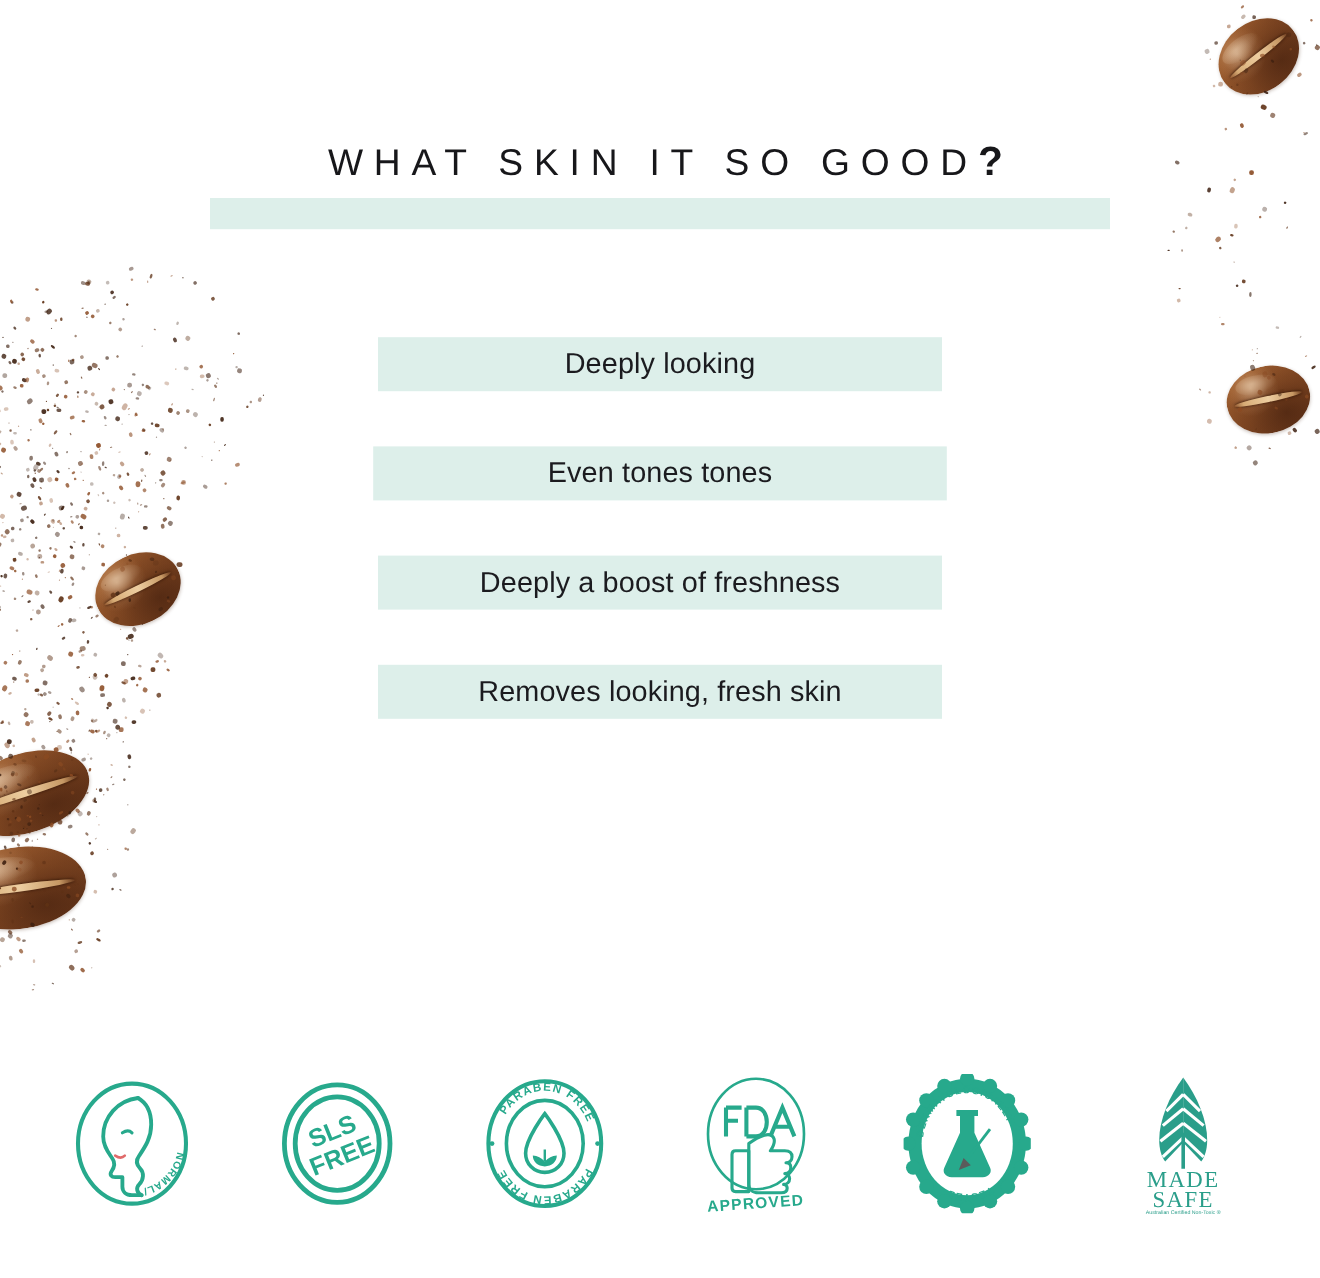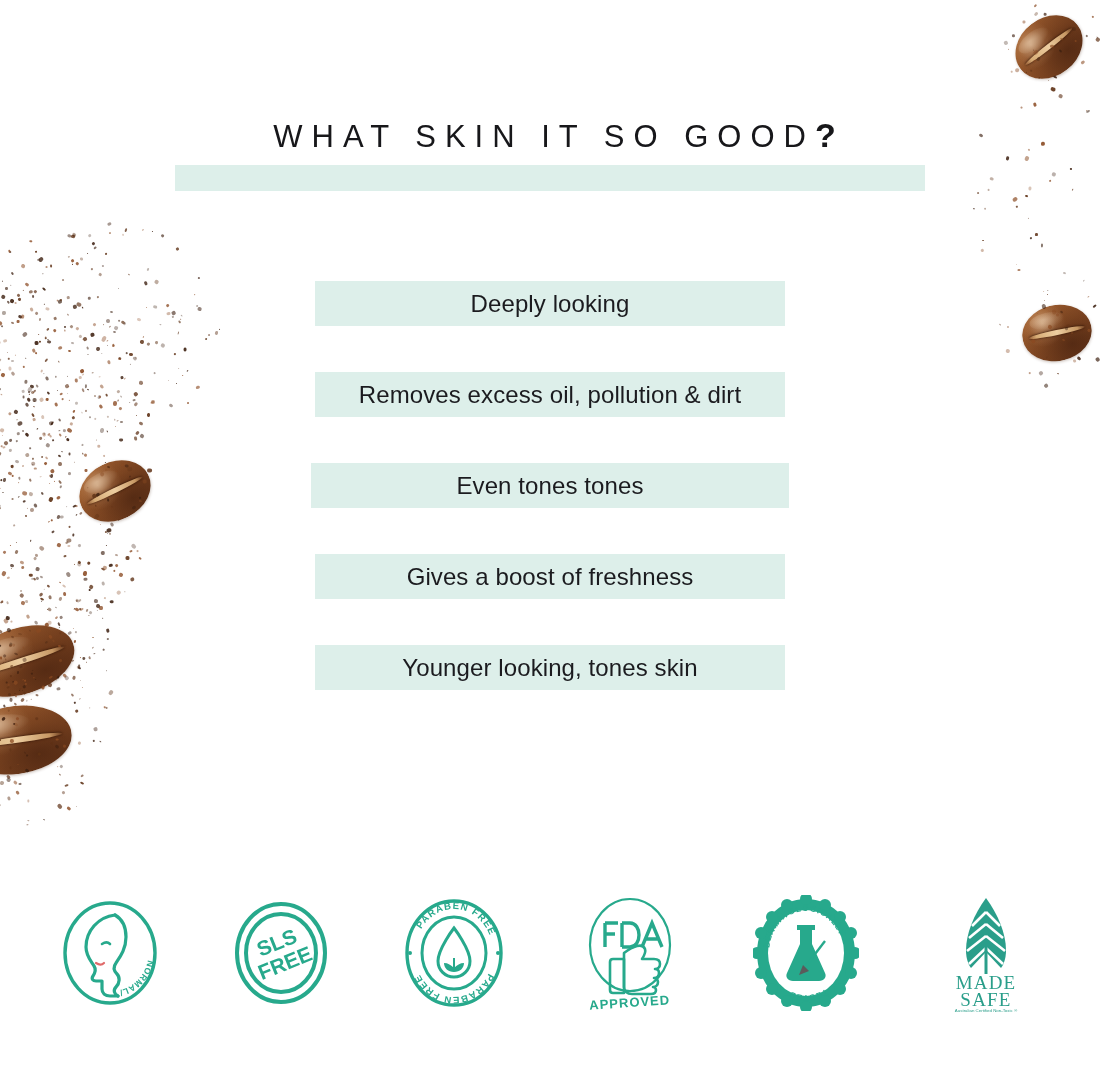--- a/index.html
+++ b/index.html
@@ -923,31 +923,28 @@
     <div class="headline-band"></div>
     <div class="headline">
       <span>WHAT SKIN IT SO GOOD</span><span class="qmark">?</span>
     </div>
   </div>
 
   <div class="benefits" id="benefits-list">
       <div class="benefit-row" style="width: 470px;">
         <span class="benefit-label">Deeply looking</span>
       </div>
-      <div class="benefit-row" style="width: 470px;">
-        <span class="benefit-label">Removes excess oil, pollution &amp; dirt</span>
-      </div>
       <div class="benefit-row" style="width: 478px;">
         <span class="benefit-label">Even tones tones</span>
       </div>
       <div class="benefit-row" style="width: 470px;">
-        <span class="benefit-label">Gives a boost of freshness</span>
+        <span class="benefit-label">Deeply a boost of freshness</span>
       </div>
       <div class="benefit-row" style="width: 470px;">
-        <span class="benefit-label">Younger looking, tones skin</span>
+        <span class="benefit-label">Removes looking, fresh skin</span>
       </div>
     </div>
 
   <div class="badges">
 
     <div class="badge">
       <span class="sr">NORMAL/OILY SKIN</span>
       <svg width="100" height="112" viewBox="0 0 100 112">
         <ellipse cx="50" cy="56" rx="45" ry="50" fill="none" stroke="#27a98c" stroke-width="3.4"></ellipse>
         <path d="M55 18 C38 20 26 34 26 50 C26 59 31 64 34 69 C36 72 35 76 33 79 C31 82 33 84 36 84 L42 84 L42 92 C42 96 45 99 50 99 L58 99" fill="none" stroke="#27a98c" stroke-width="3.2" stroke-linecap="round" stroke-linejoin="round"></path>

